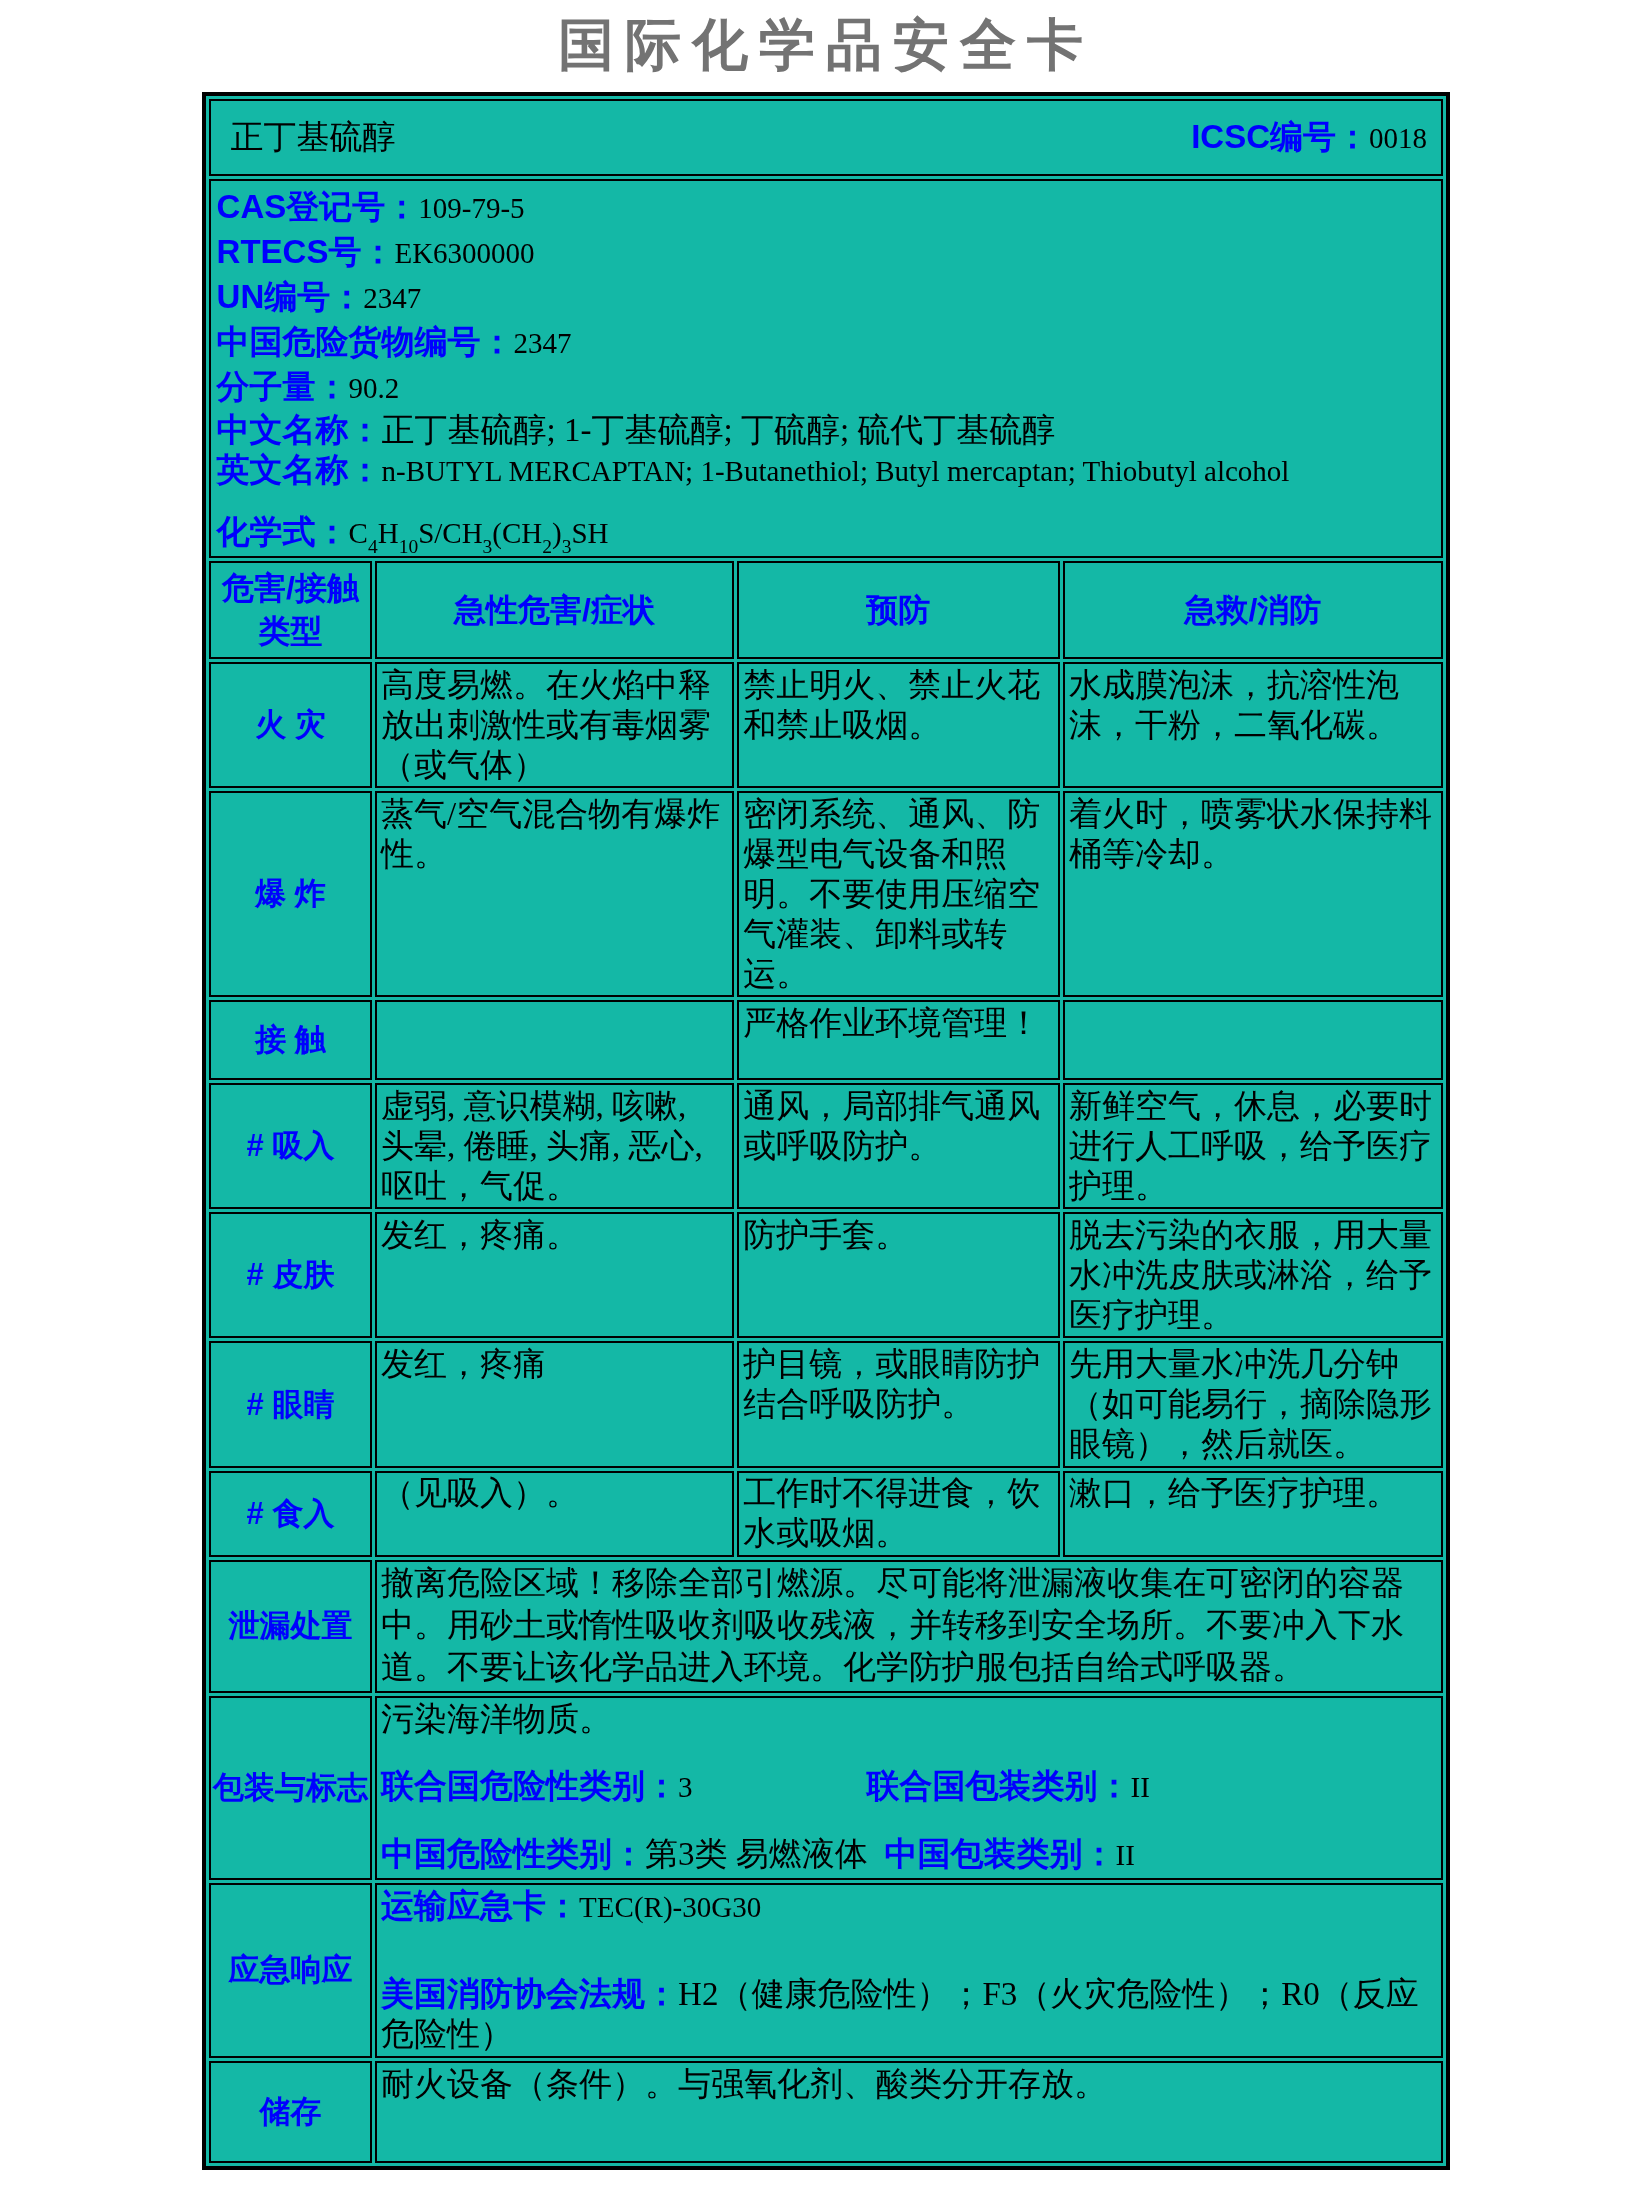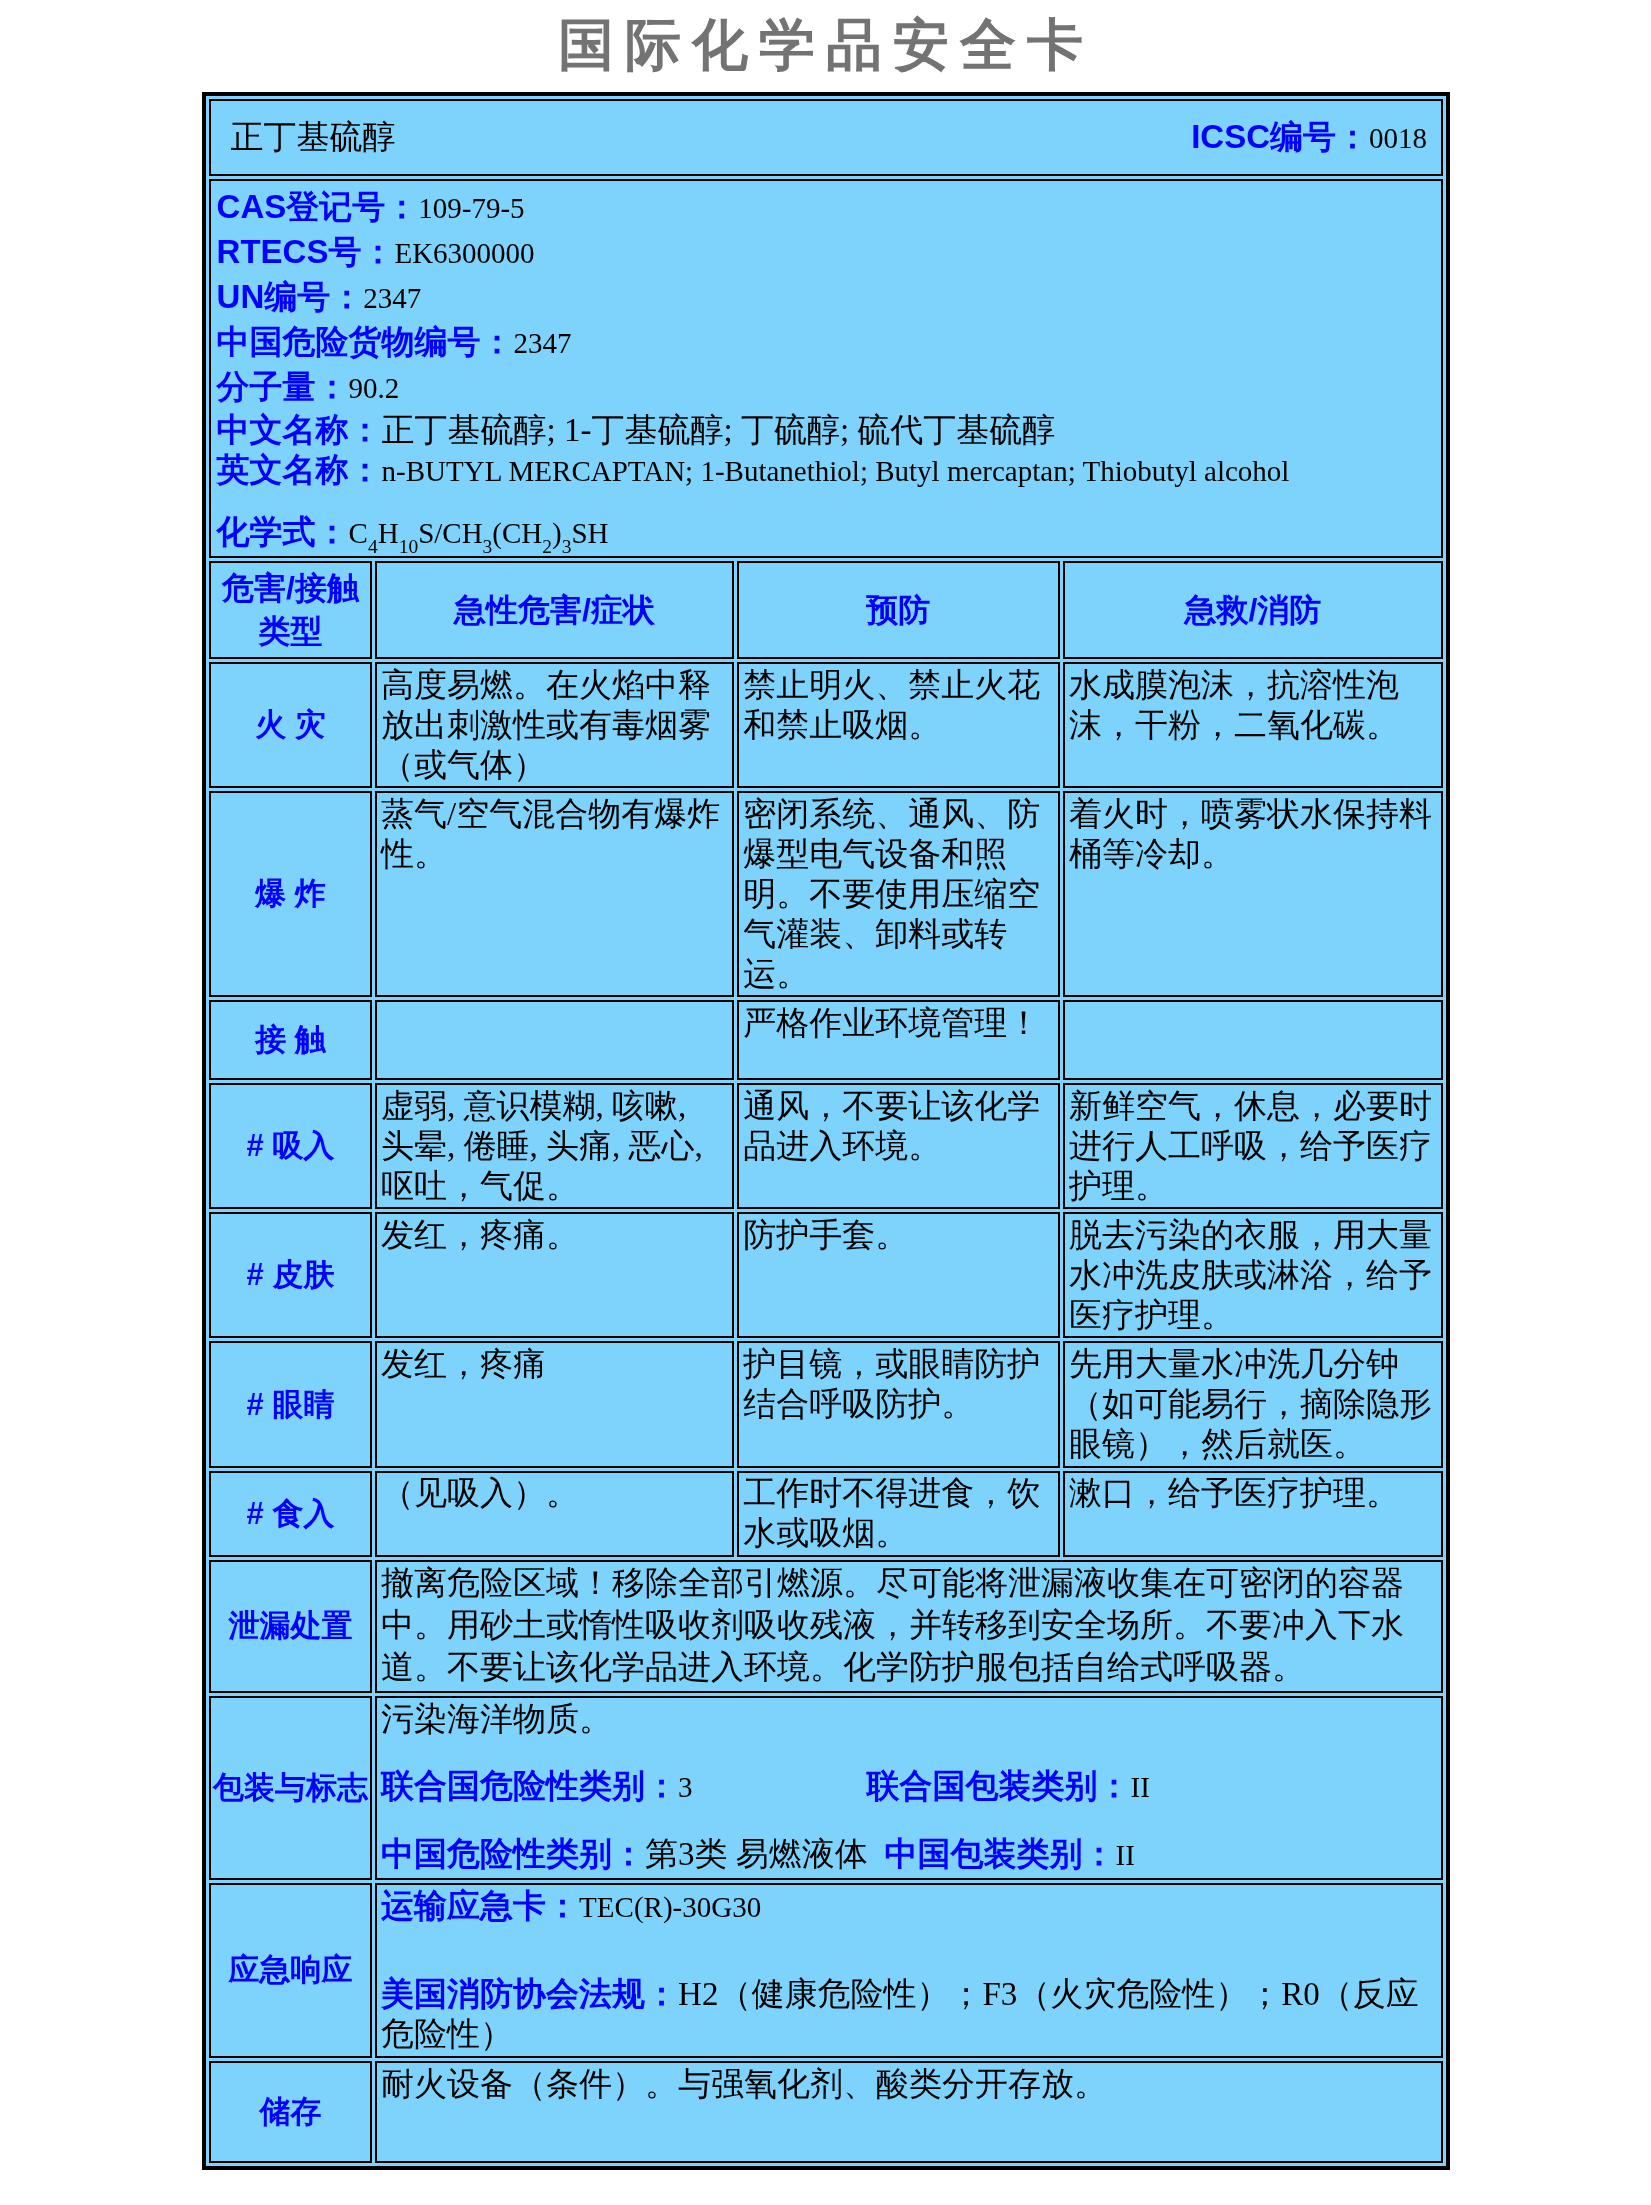--- a/index.html
+++ b/index.html
@@ -21,21 +21,21 @@
     line-height: 1.0;
   }
 
   table.card {
     margin: 19.5px auto 0 auto;
     width: 1248px;
     table-layout: fixed;
     border-collapse: separate;
     border-spacing: 3.5px;
     border: 4.9px solid #000000;
-    background: #7dd3fc;
+    background: #14b8a6;
   }
   td, th {
     border: 2.8px solid #000000;
     vertical-align: top;
     padding: 0 4.2px;
     overflow: hidden;
     text-align: left;
     font-weight: normal;
   }
 
@@ -159,21 +159,21 @@
   <tr style="height:80px">
     <td class="rowlabel">接 触</td>
     <td class="content"></td>
     <td class="content">严格作业环境管理！</td>
     <td class="content"></td>
   </tr>
 
   <tr style="height:112px">
     <td class="rowlabel"># 吸入</td>
     <td class="content">虚弱, 意识模糊, 咳嗽, 头晕, 倦睡, 头痛, 恶心, 呕吐，气促。</td>
-    <td class="content">通风，不要让该化学品进入环境。</td>
+    <td class="content">通风，局部排气通风或呼吸防护。</td>
     <td class="content">新鲜空气，休息，必要时进行人工呼吸，给予医疗护理。</td>
   </tr>
 
   <tr style="height:124px">
     <td class="rowlabel"># 皮肤</td>
     <td class="content">发红，疼痛。</td>
     <td class="content">防护手套。</td>
     <td class="content">脱去污染的衣服，用大量水冲洗皮肤或淋浴，给予医疗护理。</td>
   </tr>
 

